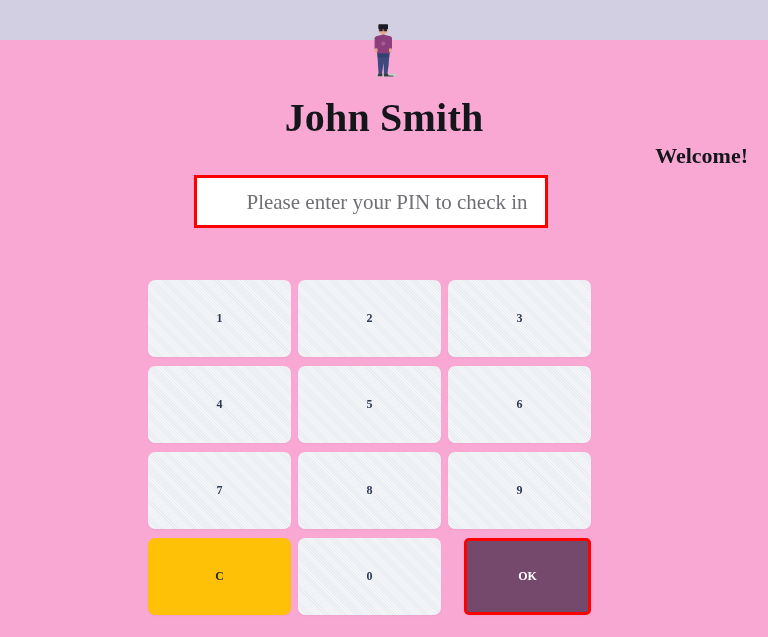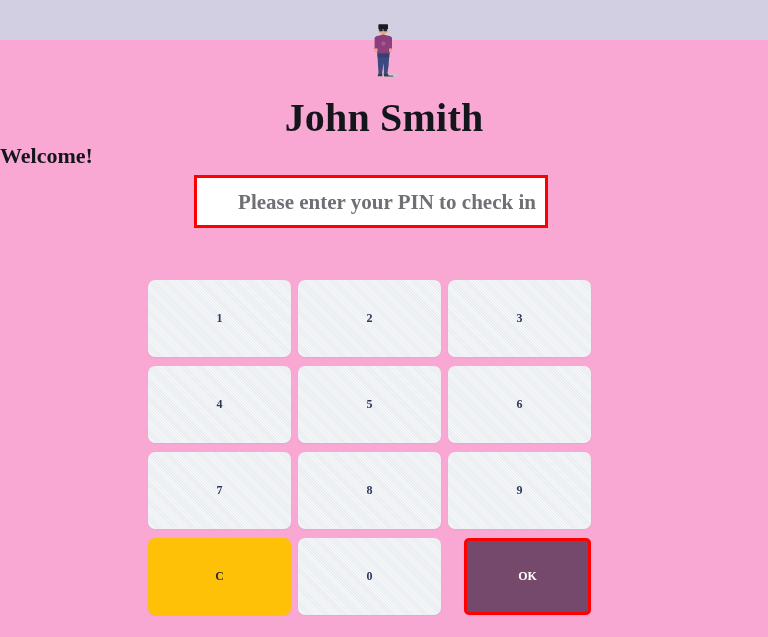--- a/index.html
+++ b/index.html
@@ -62,21 +62,21 @@
     line-height: 44px;
     font-weight: bold;
     color: #14161c;
     letter-spacing: 0.2px;
   }
   .welcome-heading {
     position: absolute;
     left: 0;
     top: 143px;
     width: 748px;
-    text-align: left;
+    text-align: right;
     font-size: 22px;
     line-height: 26px;
     font-weight: bold;
     color: #14161c;
   }
 
   
   .pin-prompt {
     position: absolute;
     left: 194px;
@@ -86,21 +86,21 @@
     box-sizing: border-box;
     border: 3px solid #ff0000;
     background: #ffffff;
     display: flex;
     align-items: center;
     justify-content: center;
   }
   .pin-prompt-text {
     font-size: 21px;
     line-height: 24px;
-    font-weight: bold;
+    font-weight: normal;
     color: #6f7075;
     text-align: center;
     padding: 0 6px;
     user-select: none;
     margin-left: 32px;
   }
 
   
   .keypad {
     position: absolute;

